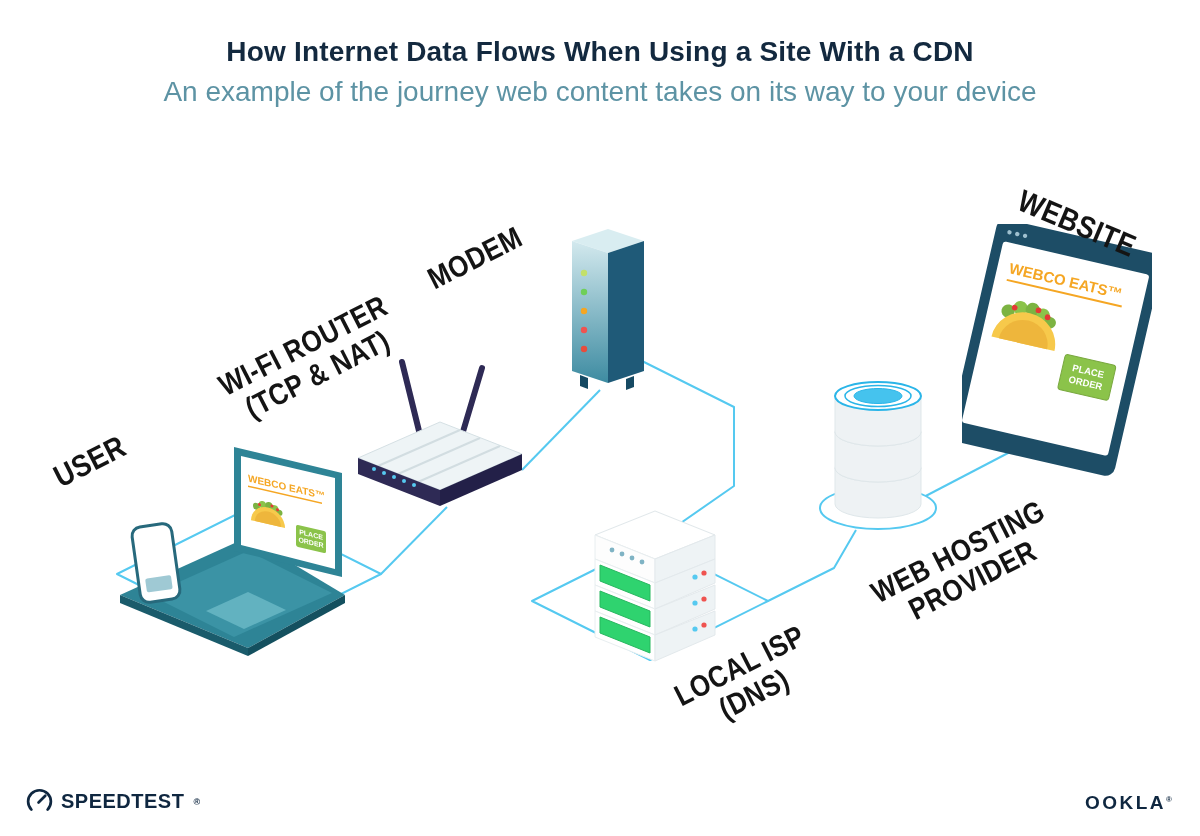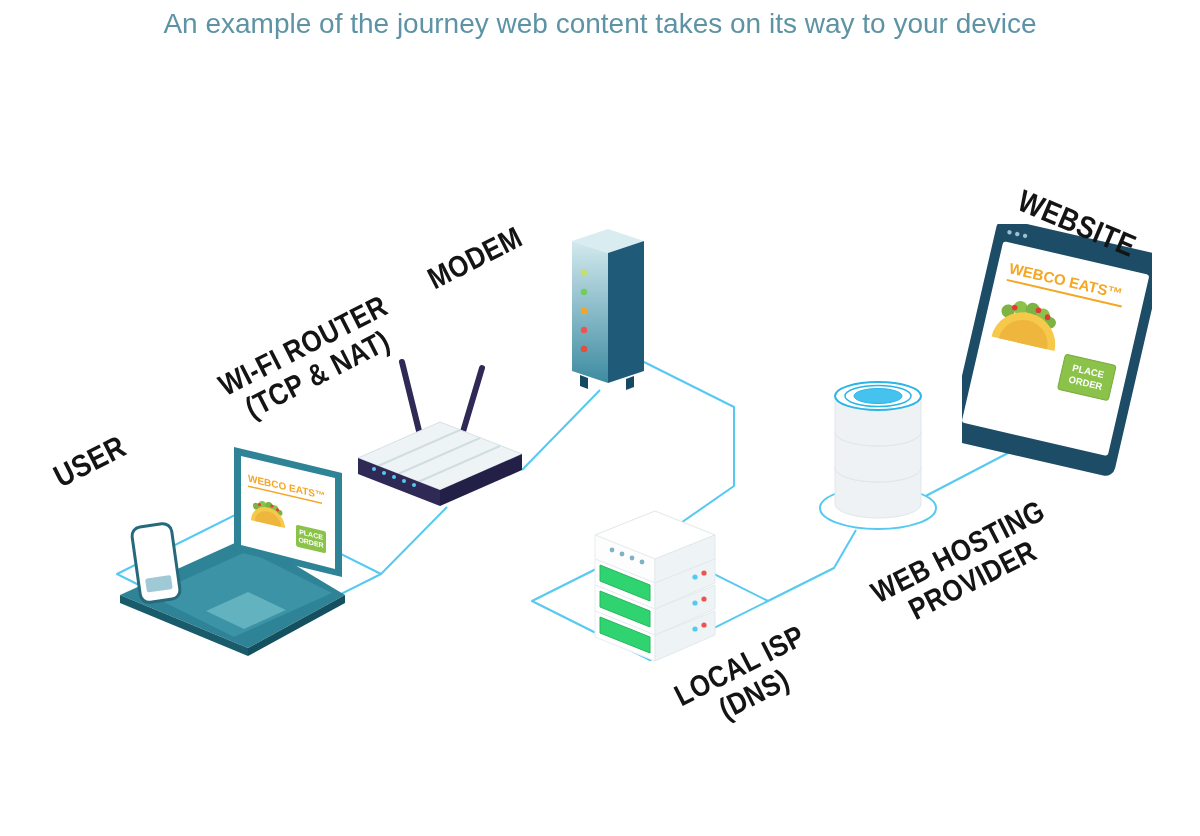--- a/index.html
+++ b/index.html
@@ -45,20 +45,21 @@
         <circle cx="19" cy="13" r="3" fill="#e53935"></circle>
         <circle cx="44" cy="10" r="3" fill="#e53935"></circle>
         <circle cx="55" cy="15" r="3" fill="#e53935"></circle>
         <path d="M2,48 A34,33 0 0 1 70,48 Z" fill="#f7c94b"></path>
         <path d="M10,48 A26,25 0 0 1 62,48 Z" fill="#eeb63c"></path>
       </g>
     </defs>
   </svg>
 
   <header class="titles">
+    <div class="title">How Internet Data Flows When Using a Site With a CDN</div>
     <div class="subtitle">An example of the journey web content takes on its way to your device</div>
   </header>
 
   <svg class="wires" width="1200" height="836" viewBox="0 0 1200 836">
     <path d="M117,574 L249,508 L381,574 L249,640 Z"></path>
     <path d="M381,574 L447,507"></path>
     <path d="M522,470 L600,390"></path>
     <path d="M640,360 L734,407 L734,486 L652,543"></path>
     <path d="M532,601 L650,542 L768,601 L650,660 Z"></path>
     <path d="M768,601 L834,568 L856,530"></path>
@@ -215,14 +216,27 @@
     <div>(DNS)</div>
   </div>
 
   <div class="label rotL" style="left:848px;top:534px;width:235px">
     <div>WEB HOSTING</div>
     <div>PROVIDER</div>
   </div>
 
   <div class="label rotR" style="left:1005px;top:206px;width:140px;font-size:31px">WEBSITE</div>
 
+  <footer>
+    <div class="speedtest">
+      <svg width="27" height="27" viewBox="0 0 28 28">
+        <path d="M5.6,22.4 A11.8,11.8 0 1 1 22.4,22.4" fill="none" stroke="#0f2740" stroke-width="2.8" stroke-linecap="round"></path>
+        <line x1="13" y1="15" x2="20" y2="8" stroke="#0f2740" stroke-width="2.8" stroke-linecap="round"></line>
+      </svg>
+      <span>SPEEDTEST</span>
+        <sup>®</sup>
+    </div>
+    <div class="ookla">
+      <span>OOKLA</span><sup>®</sup>
+    </div>
+  </footer>
 
 </div>
 
 </body></html>

